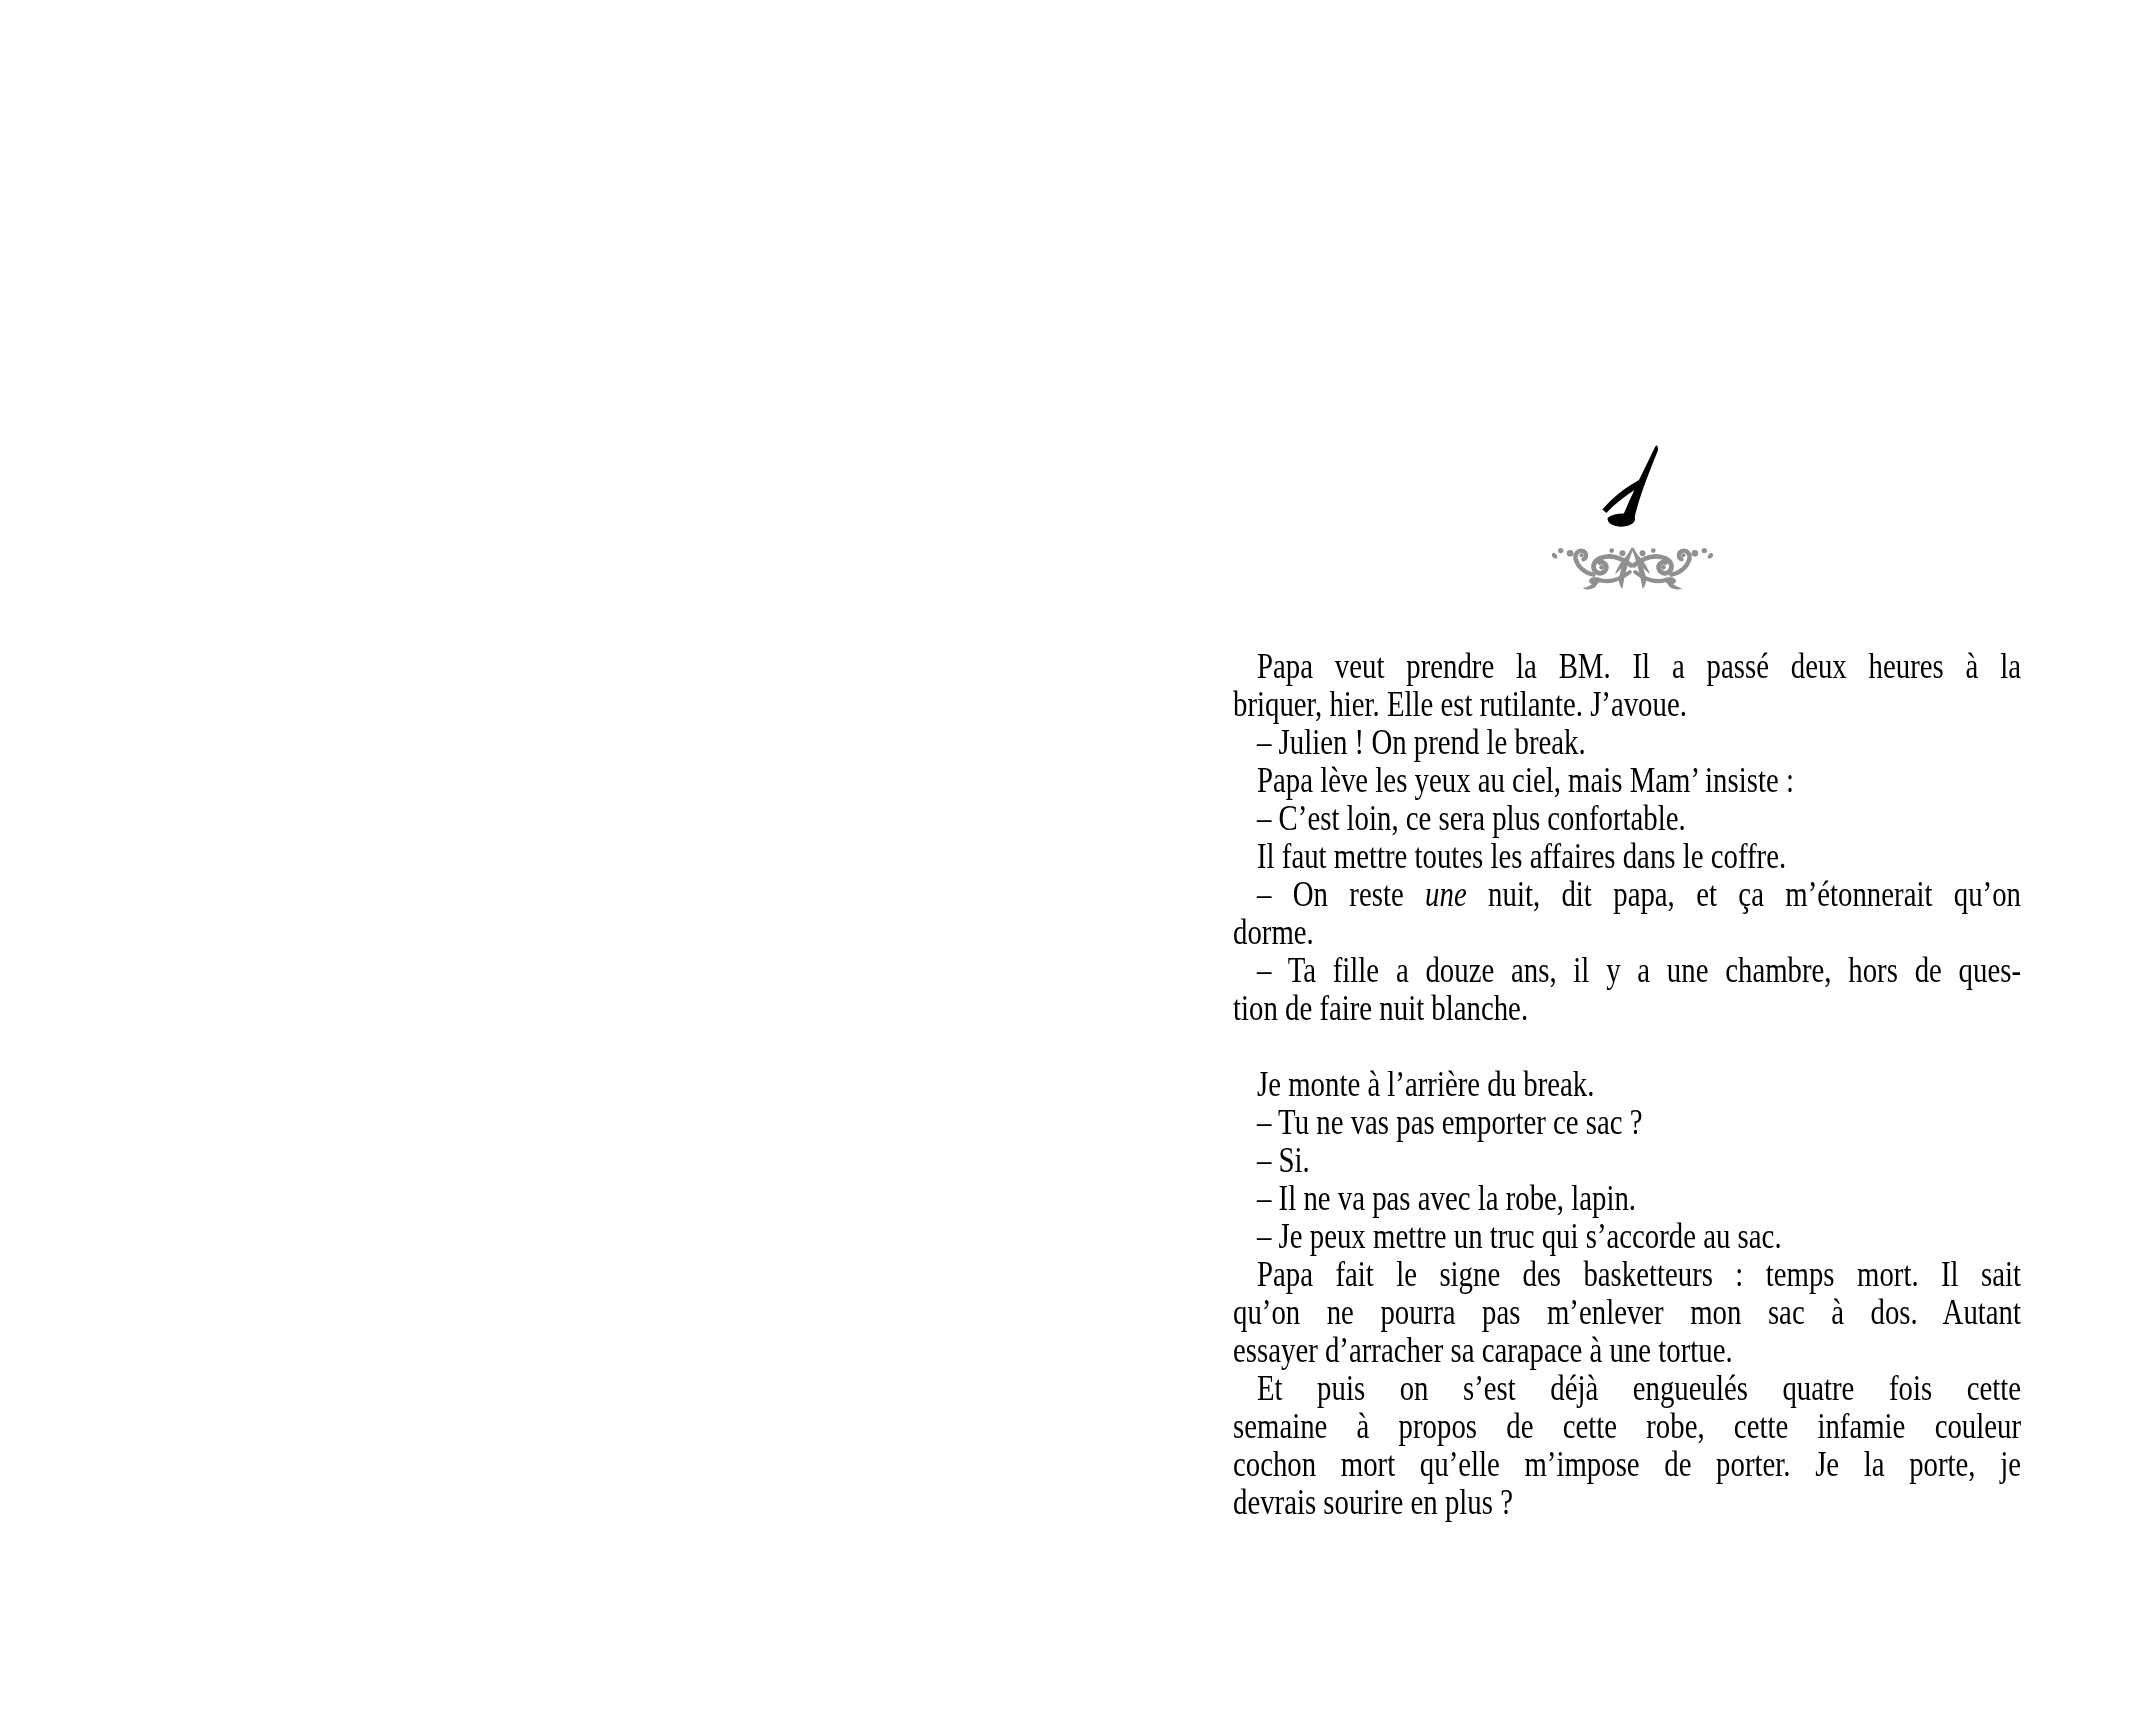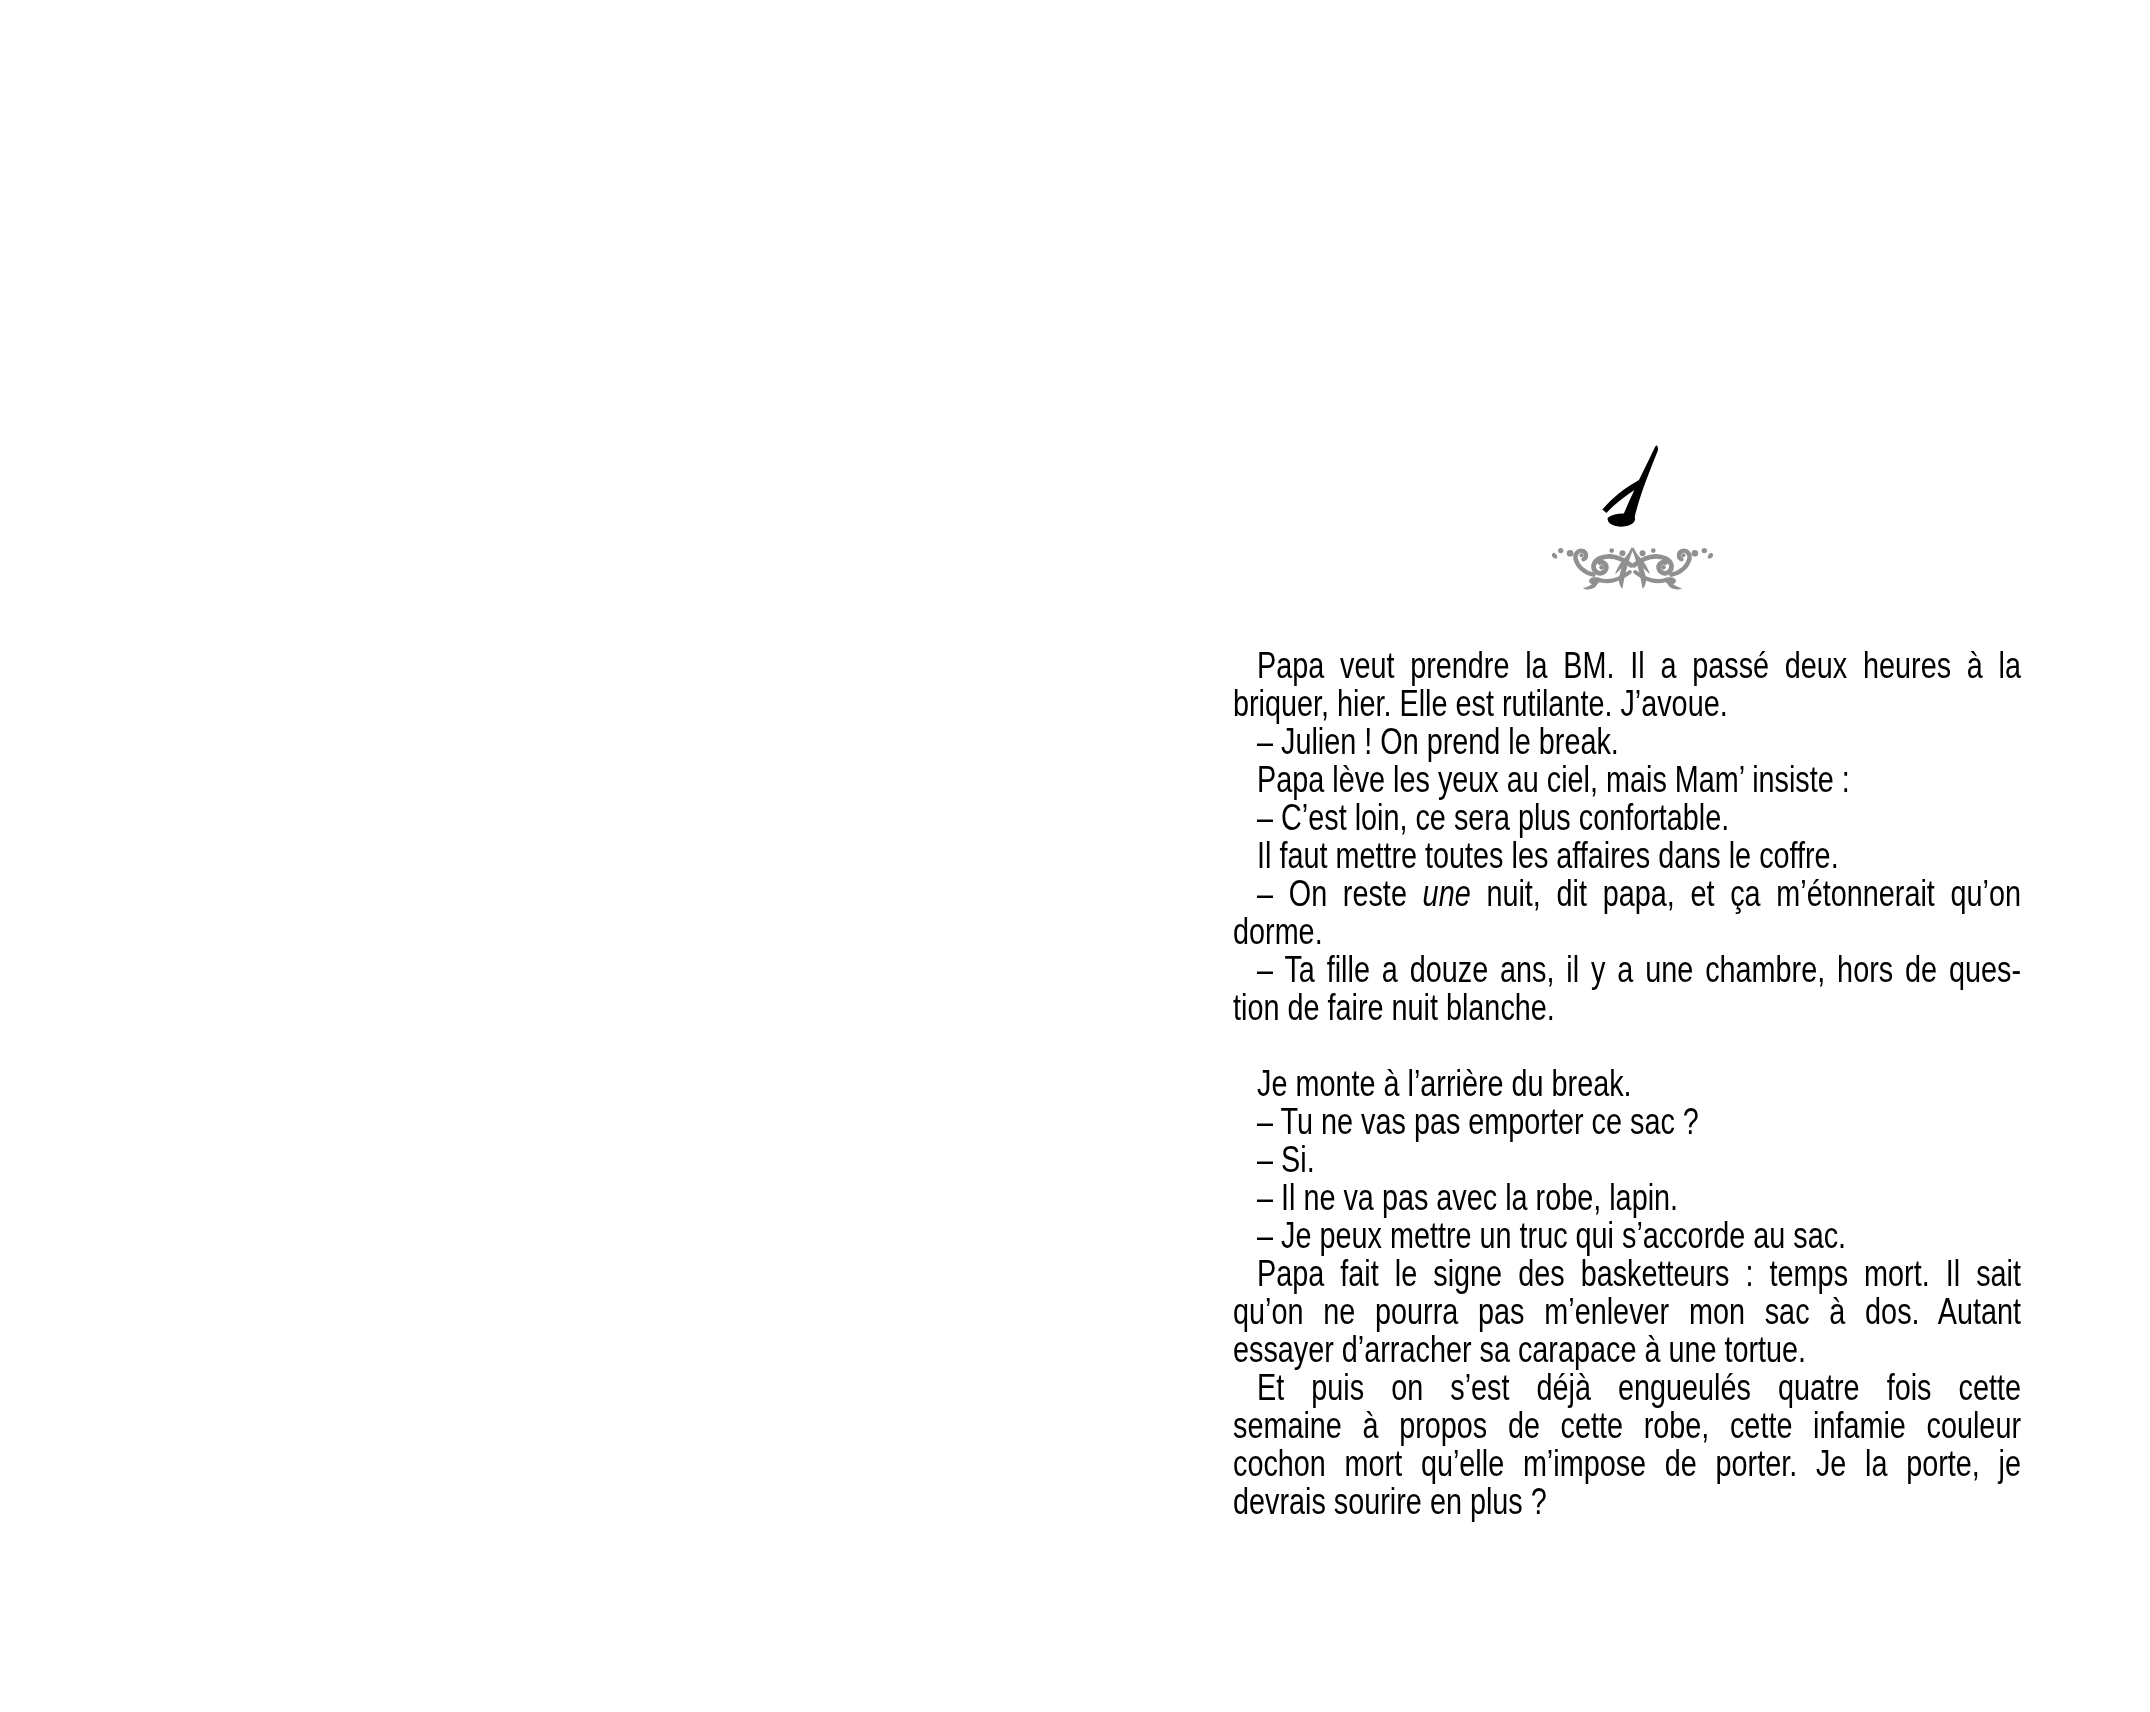--- a/index.html
+++ b/index.html
@@ -2,21 +2,21 @@
 <html style="font-size:10.8px"><head>
 <meta charset="utf-8">
 <style>
   html, body { margin: 0; padding: 0; background: #ffffff; }
   .page {
     position: relative;
     width: 2151px;
     height: 1712px;
     background: #ffffff;
     overflow: hidden;
-    font-family: Liberation Sans, sans-serif;
+    font-family: Liberation Serif, serif;
   }
   .chapter-num-svg {
     position: absolute;
     left: 1601px;
     top: 445px;
     width: 63px;
     height: 85px;
   }
   .ornament-svg {
     position: absolute;

